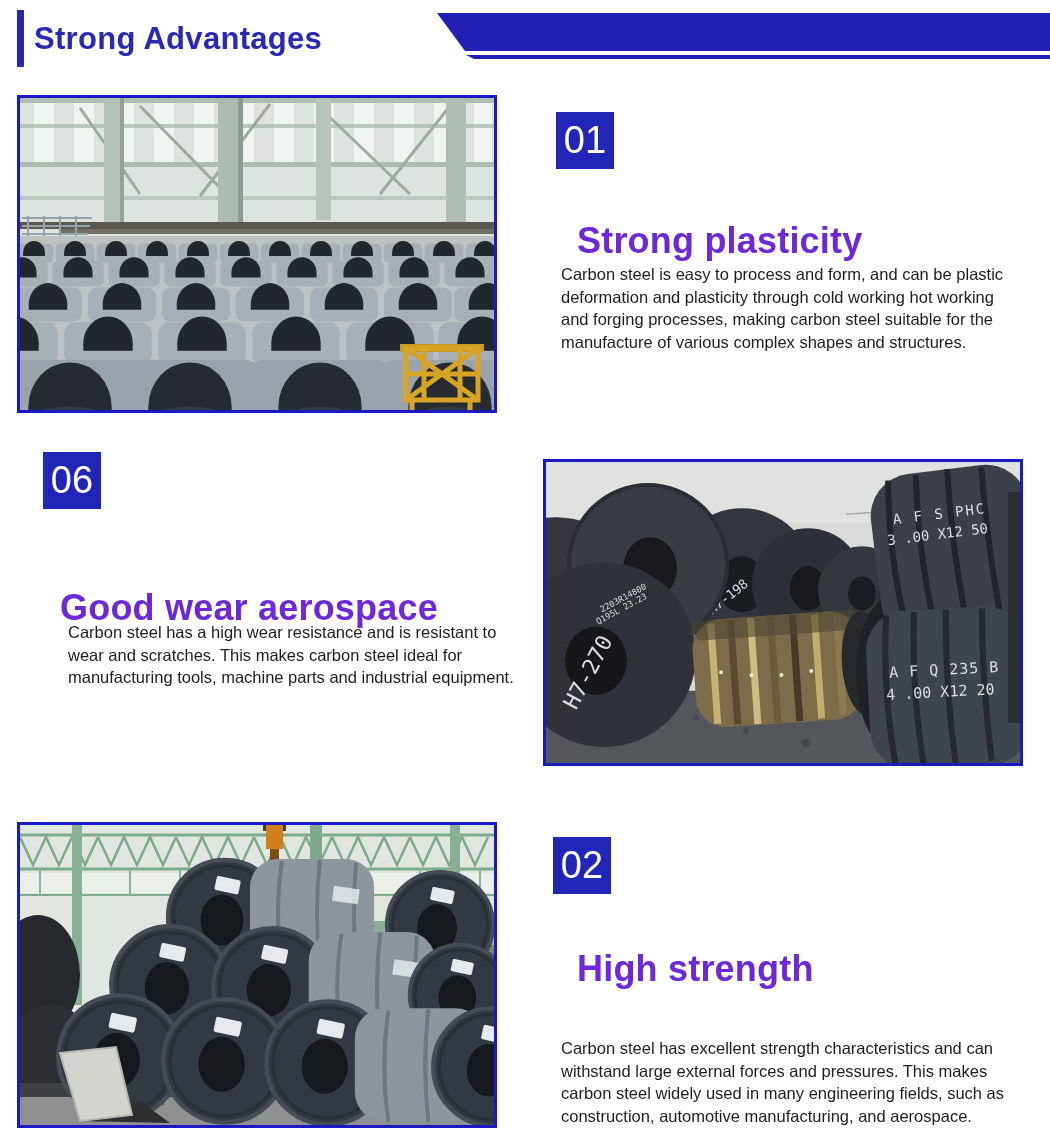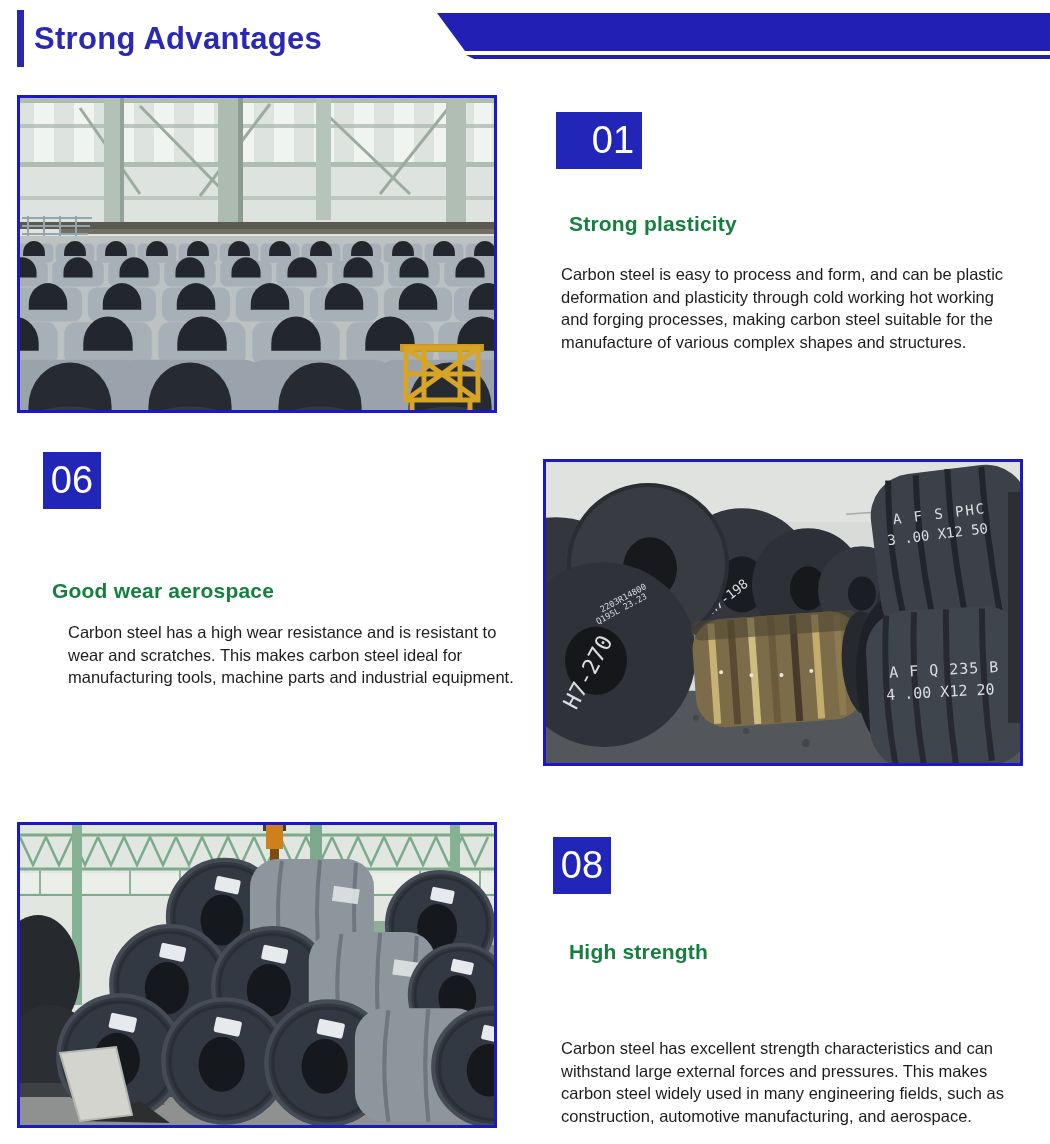--- a/index.html
+++ b/index.html
@@ -20,26 +20,26 @@
          overflow:hidden;background:#d8dcd8;}
   .photo svg{display:block;width:100%;height:100%;}
   .p1{left:17px;top:95px;width:480px;height:318px;}
   .p2{left:543px;top:459px;width:480px;height:307px;}
   .p3{left:17px;top:822px;width:480px;height:306px;}
 
   
   .badge{position:absolute;width:58px;height:57px;background:#2125b8;color:#ffffff;
          display:flex;align-items:center;justify-content:center;
          font-size:38px;font-weight:400;}
-  .b1{left:556px;top:112px;padding-left:28px;}
+  .b1{left:556px;top:112px;}
   .b2{left:43px;top:452px;}
   .b3{left:553px;top:837px;}
 
   
-  .stitle{position:absolute;margin:8px;font-size:21px;font-weight:700;color:#15803d;letter-spacing:.2px;}
+  .stitle{position:absolute;margin:16px;font-size:36px;font-weight:700;color:#6d28d9;letter-spacing:.2px;}
   .t1{left:561px;top:204px;}
   .t2{left:44px;top:571px;}
   .t3{left:561px;top:932px;}
 
   
   .sbody{position:absolute;margin:0;font-size:16.5px;line-height:22.6px;color:#1d1d1d;}
   .d1{left:561px;top:263px;width:455px;}
   .d2{left:44px;top:621px;width:460px;margin-left:24px;}
   .d3{left:561px;top:993px;width:458px;margin-top:44px;}
 
@@ -330,17 +330,17 @@
         <use href="#face" transform="translate(308 238) scale(1.1)"></use>
         <use href="#side" transform="translate(400 240) scale(1.05)"></use>
         <use href="#face" transform="translate(472 242) scale(1.05)"></use>
       </g>
       <g>
         <polygon points="58,296 150,298 120,276" fill="#2c2e30"></polygon>
         <polygon points="40,228 96,222 112,290 60,296" fill="#d2d4cd" stroke="#b5b7b0" stroke-width="2"></polygon>
       </g>
     </svg>
   </figure>
-  <div class="badge b3">08</div>
+  <div class="badge b3">02</div>
   <h2 class="stitle t3">High strength</h2>
   <p class="sbody d3">Carbon steel has excellent strength characteristics and can withstand large external forces and pressures. This makes carbon steel widely used in many engineering fields, such as construction, automotive manufacturing, and aerospace.</p>
 
 </div>
 
 </body></html>

